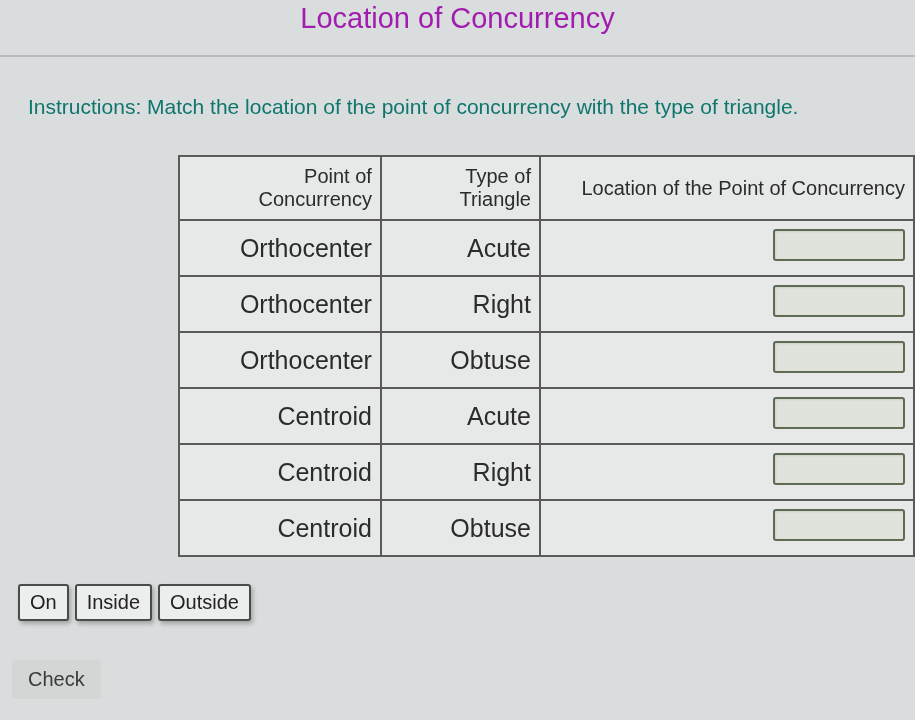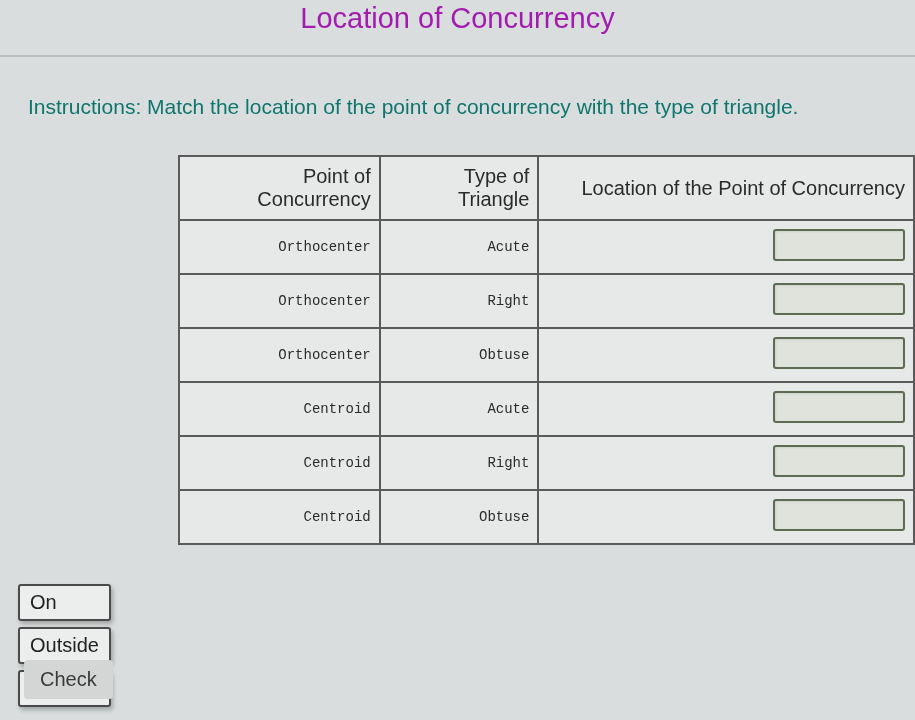--- a/index.html
+++ b/index.html
@@ -43,54 +43,52 @@
       height: 54px;
     }
     th {
       font-size: 20px;
       color: #2b2b2b;
     }
     th.c1 { width: 207px; }
     th.c2 { width: 165px; }
     th.c3 { width: 396px; }
     td {
-      font-size: 14px;
+      font-size: 25px;
       color: #2b2b2b;
-      font-family: Liberation Mono, monospace;
     }
     .drop-target {
       display: inline-block;
       width: 132px;
       height: 32px;
       border: 2px solid #5d6b52;
       border-radius: 3px;
       background: #dfe3dc;
       box-shadow: inset 1px 1px 2px rgba(0,0,0,0.08);
     }
     .chips {
       position: absolute;
       left: 18px;
       top: 584px;
       display: flex;
       gap: 6px;
-      flex-direction: column;
     }
     .chip {
       border: 2px solid #4a4a4a;
       border-radius: 3px;
       background: #eceeed;
       padding: 5px 10px;
       font-size: 20px;
       cursor: grab;
       box-shadow: 2px 3px 4px rgba(0,0,0,0.25);
       color: #222;
     }
     .check-btn {
       position: absolute;
-      left: 24px;
+      left: 12px;
       top: 660px;
       padding: 8px 16px;
       font-size: 20px;
       border: none;
       border-radius: 4px;
       background: #d3d6d5;
       color: #3a3a3a;
       cursor: pointer;
     }
   </style>
@@ -139,17 +137,17 @@
     <tr>
       <td>Centroid</td>
       <td>Obtuse</td>
       <td><span class="drop-target"></span></td>
     </tr>
   </tbody>
 </table>
 
 <div class="chips">
   <span class="chip">On</span>
+  <span class="chip">Inside</span>
   <span class="chip">Outside</span>
-  <span class="chip">Inside</span>
 </div>
 
 <button class="check-btn">Check</button>
 
 </body></html>

